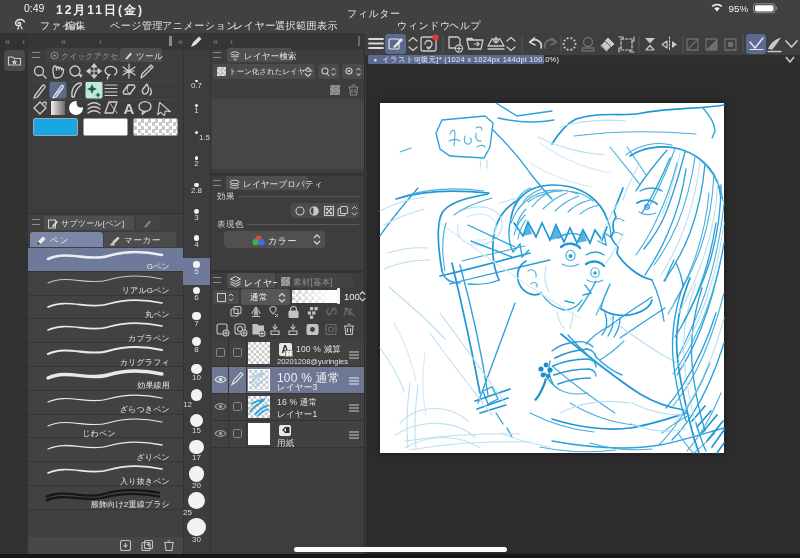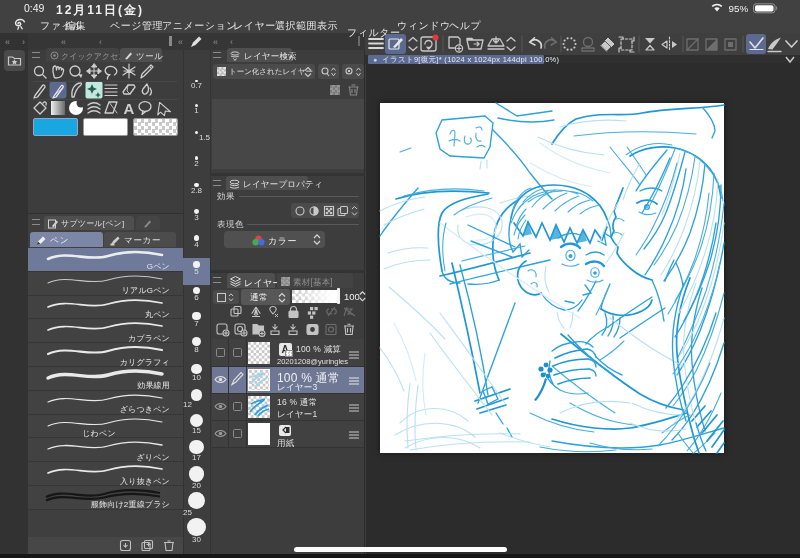--- a/index.html
+++ b/index.html
@@ -32,21 +32,21 @@
 <path d="M13 5.5 C12 2.5 7 2 4.5 4 C2 6 2.5 9.5 5.5 10 C8 10.5 9.5 8.5 8.5 7 C7.5 5.8 5.8 6.3 5.8 7.6" stroke="#e8e8e8" stroke-width="1.7" fill="none" stroke-linecap="round"></path>
 <path d="M6.5 11.5 L5.5 14 M9 11 L10.5 13.5" stroke="#e8e8e8" stroke-width="1.4" stroke-linecap="round"></path>
 </svg>
 <div class="ab" style="left:40px;top:18.5px;font-size:10px;color:#e4e4e4;font-weight:400;white-space:nowrap;"><span style="letter-spacing:0.5px">ファイル</span></div>
 <div class="ab" style="left:65px;top:18.5px;font-size:10px;color:#e4e4e4;font-weight:400;white-space:nowrap;"><span style="letter-spacing:0.5px">編集</span></div>
 <div class="ab" style="left:110px;top:18.5px;font-size:10px;color:#e4e4e4;font-weight:400;white-space:nowrap;"><span style="letter-spacing:0.5px">ページ管理</span></div>
 <div class="ab" style="left:162px;top:18.5px;font-size:10px;color:#e4e4e4;font-weight:400;white-space:nowrap;"><span style="letter-spacing:0.5px">アニメーション</span></div>
 <div class="ab" style="left:233px;top:18.5px;font-size:10px;color:#e4e4e4;font-weight:400;white-space:nowrap;"><span style="letter-spacing:0.5px">レイヤー</span></div>
 <div class="ab" style="left:275px;top:18.5px;font-size:10px;color:#e4e4e4;font-weight:400;white-space:nowrap;"><span style="letter-spacing:0.5px">選択範囲</span></div>
 <div class="ab" style="left:317px;top:18.5px;font-size:10px;color:#e4e4e4;font-weight:400;white-space:nowrap;"><span style="letter-spacing:0.5px">表示</span></div>
-<div class="ab" style="left:347px;top:26px;font-size:10px;color:#e4e4e4;font-weight:400;white-space:nowrap;"><span style="letter-spacing:0.5px">フィルター</span></div>
+<div class="ab" style="left:347px;top:7px;font-size:10px;color:#e4e4e4;font-weight:400;white-space:nowrap;"><span style="letter-spacing:0.5px">フィルター</span></div>
 <div class="ab" style="left:397px;top:18.5px;font-size:10px;color:#e4e4e4;font-weight:400;white-space:nowrap;"><span style="letter-spacing:0.5px">ウィンドウ</span></div>
 <div class="ab" style="left:449px;top:18.5px;font-size:10px;color:#e4e4e4;font-weight:400;white-space:nowrap;"><span style="letter-spacing:0.5px">ヘルプ</span></div>
 <div class="ab" style="left:5px;top:36.5px;font-size:9px;color:#8f8f8f;font-weight:400;white-space:nowrap;">«</div>
 <div class="ab" style="left:22px;top:36.5px;font-size:9px;color:#8f8f8f;font-weight:400;white-space:nowrap;">›</div>
 <div class="ab" style="left:61px;top:36.5px;font-size:9px;color:#8f8f8f;font-weight:400;white-space:nowrap;">«</div>
 <div class="ab" style="left:99px;top:36.5px;font-size:9px;color:#8f8f8f;font-weight:400;white-space:nowrap;">‹</div>
 <div class="ab" style="left:178px;top:36.5px;font-size:9px;color:#8f8f8f;font-weight:400;white-space:nowrap;">«</div>
 <div class="ab" style="left:213px;top:36.5px;font-size:9px;color:#8f8f8f;font-weight:400;white-space:nowrap;">«</div>
 <div class="ab" style="left:230px;top:36.5px;font-size:9px;color:#8f8f8f;font-weight:400;white-space:nowrap;">‹</div>
 <div class="ab" style="left:169px;top:36px;width:3px;height:10px;background:#8a8a8a"></div>

